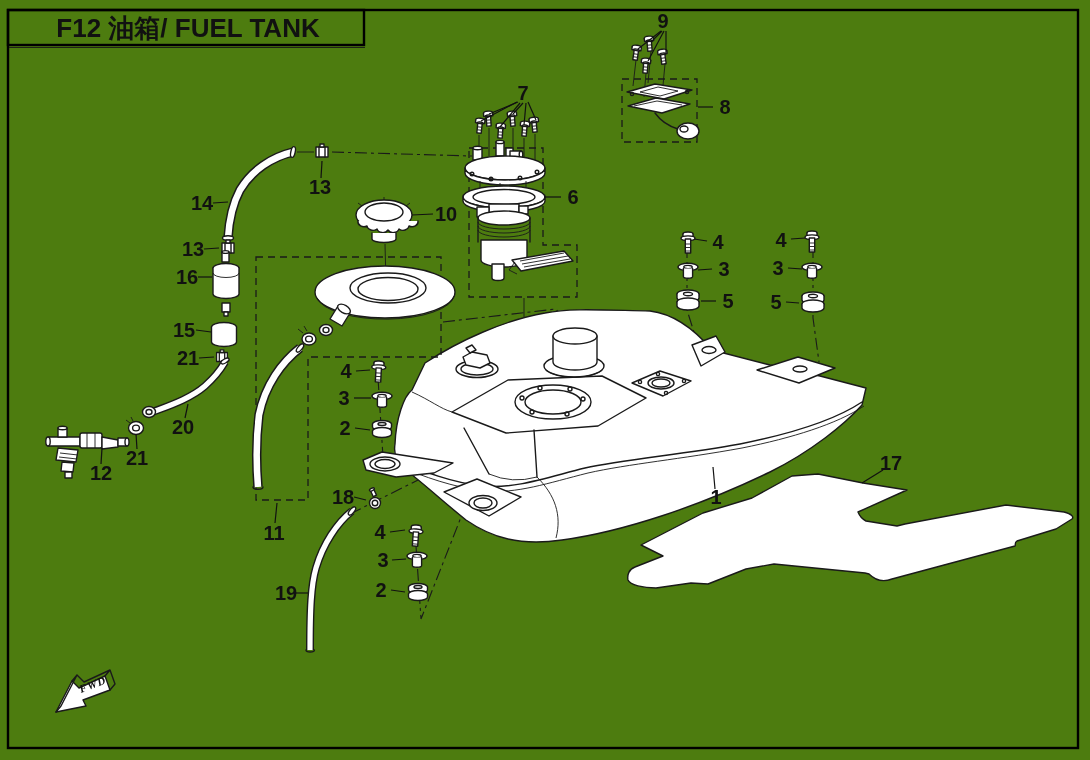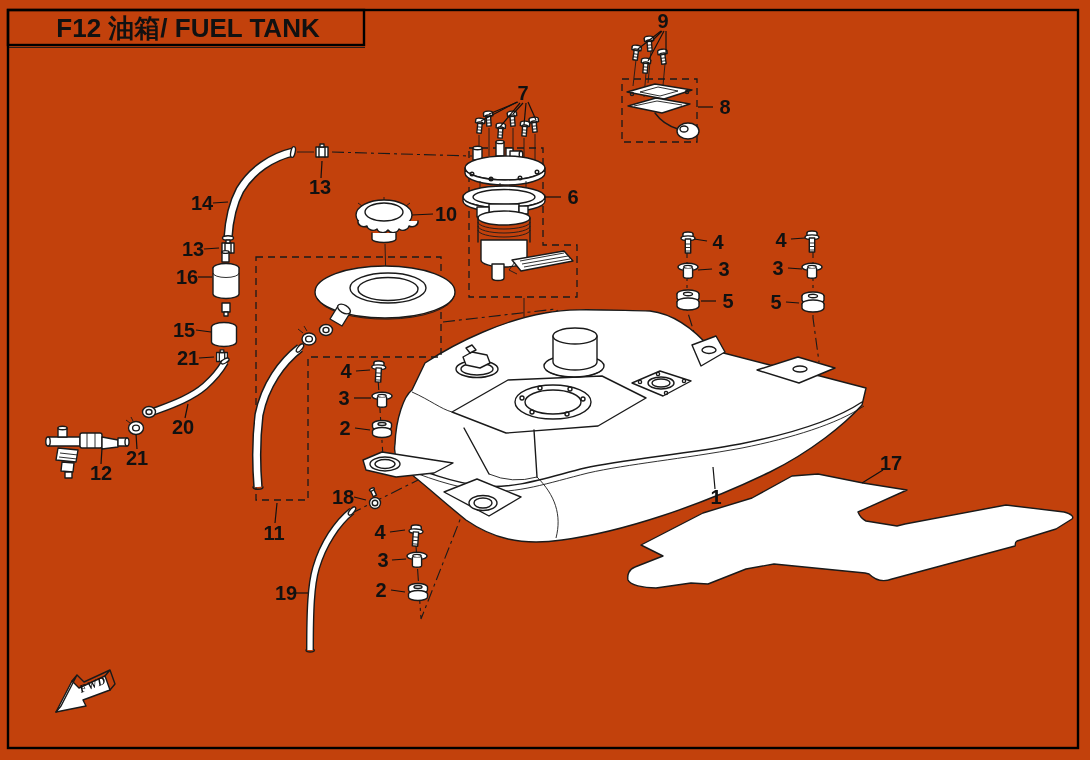--- a/index.html
+++ b/index.html
@@ -1,16 +1,16 @@
 <!DOCTYPE html>
 <html><head>
 <meta charset="utf-8">
 <style>
   html,body{margin:0;padding:0;background:#fff;}
-  .page{position:relative;width:1090px;height:760px;background:#c2410c;overflow:hidden;}
+  .page{position:relative;width:1090px;height:760px;background:#4d7c0f;overflow:hidden;}
   svg{display:block;}
   .ln{stroke:#1a1a1a;stroke-width:1.4;stroke-linejoin:round;stroke-linecap:round;fill:none;}
   .f{fill:#ffffff;}
   .thin{stroke:#1a1a1a;stroke-width:0.9;fill:none;}
   .dash{stroke:#1a1a1a;stroke-width:1.3;fill:none;stroke-dasharray:7 5;}
   .cl{stroke:#1a1a1a;stroke-width:1.1;fill:none;stroke-dasharray:12 4 3 4;}
   .tubeO{stroke:#1a1a1a;stroke-width:9.5;fill:none;}
   .tubeI{stroke:#ffffff;stroke-width:6.5;fill:none;}
   .tubeO2{stroke:#1a1a1a;stroke-width:8;fill:none;}
   .tubeI2{stroke:#ffffff;stroke-width:5.2;fill:none;}

